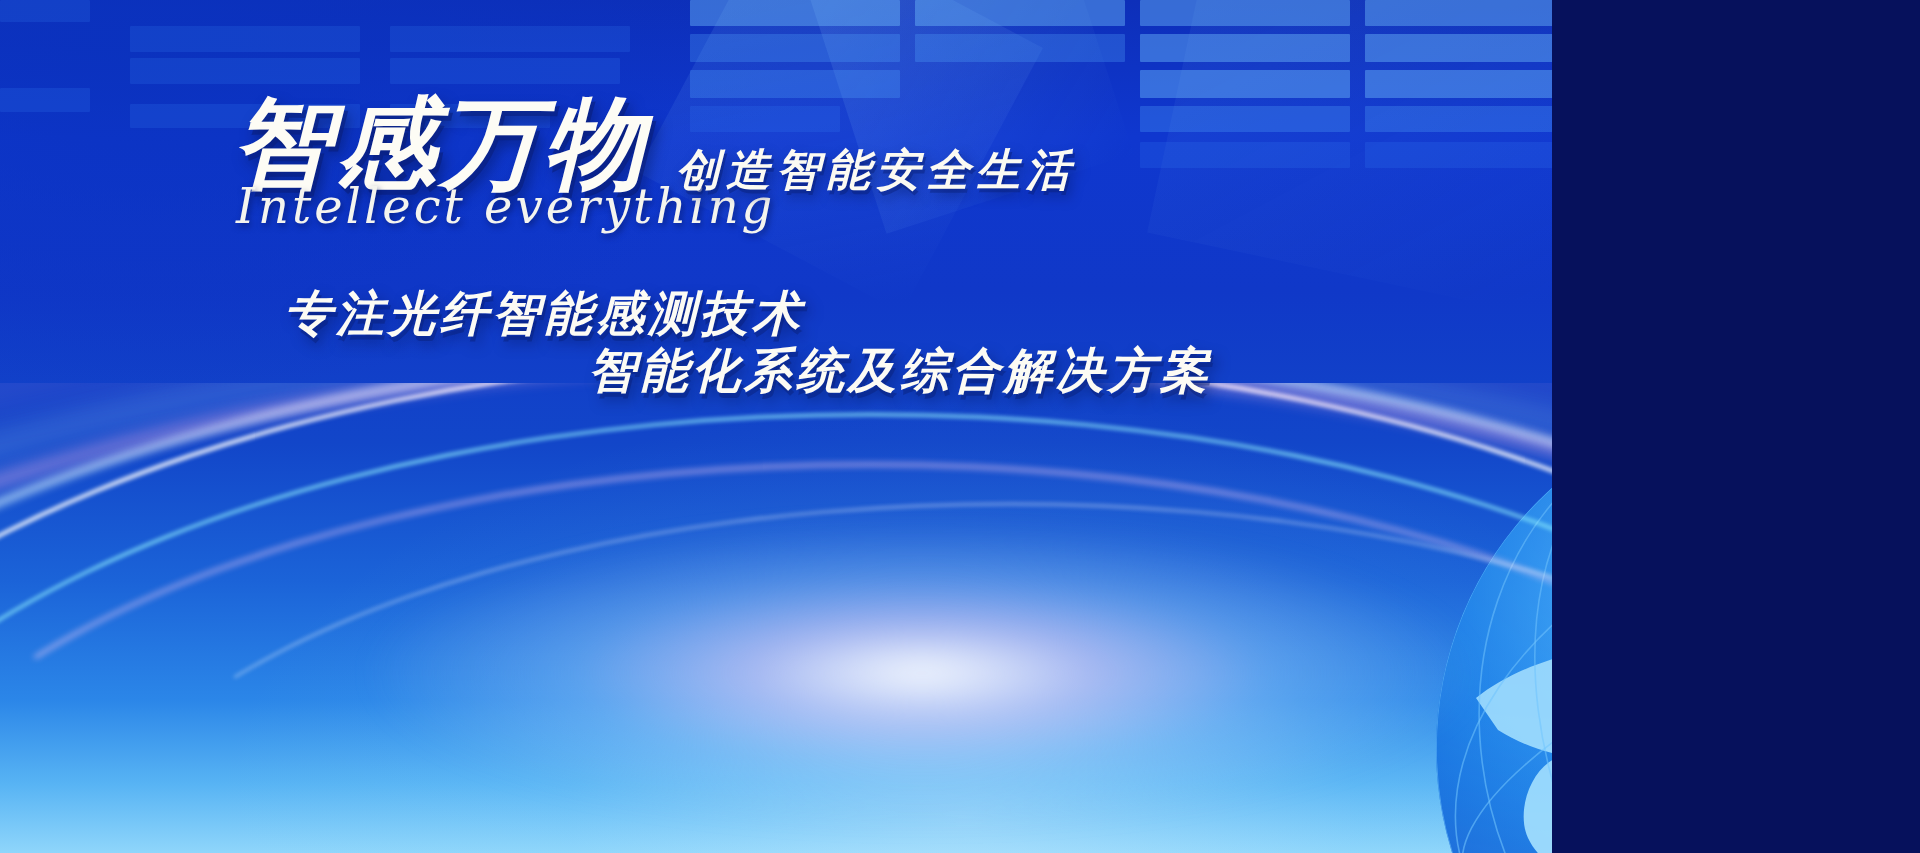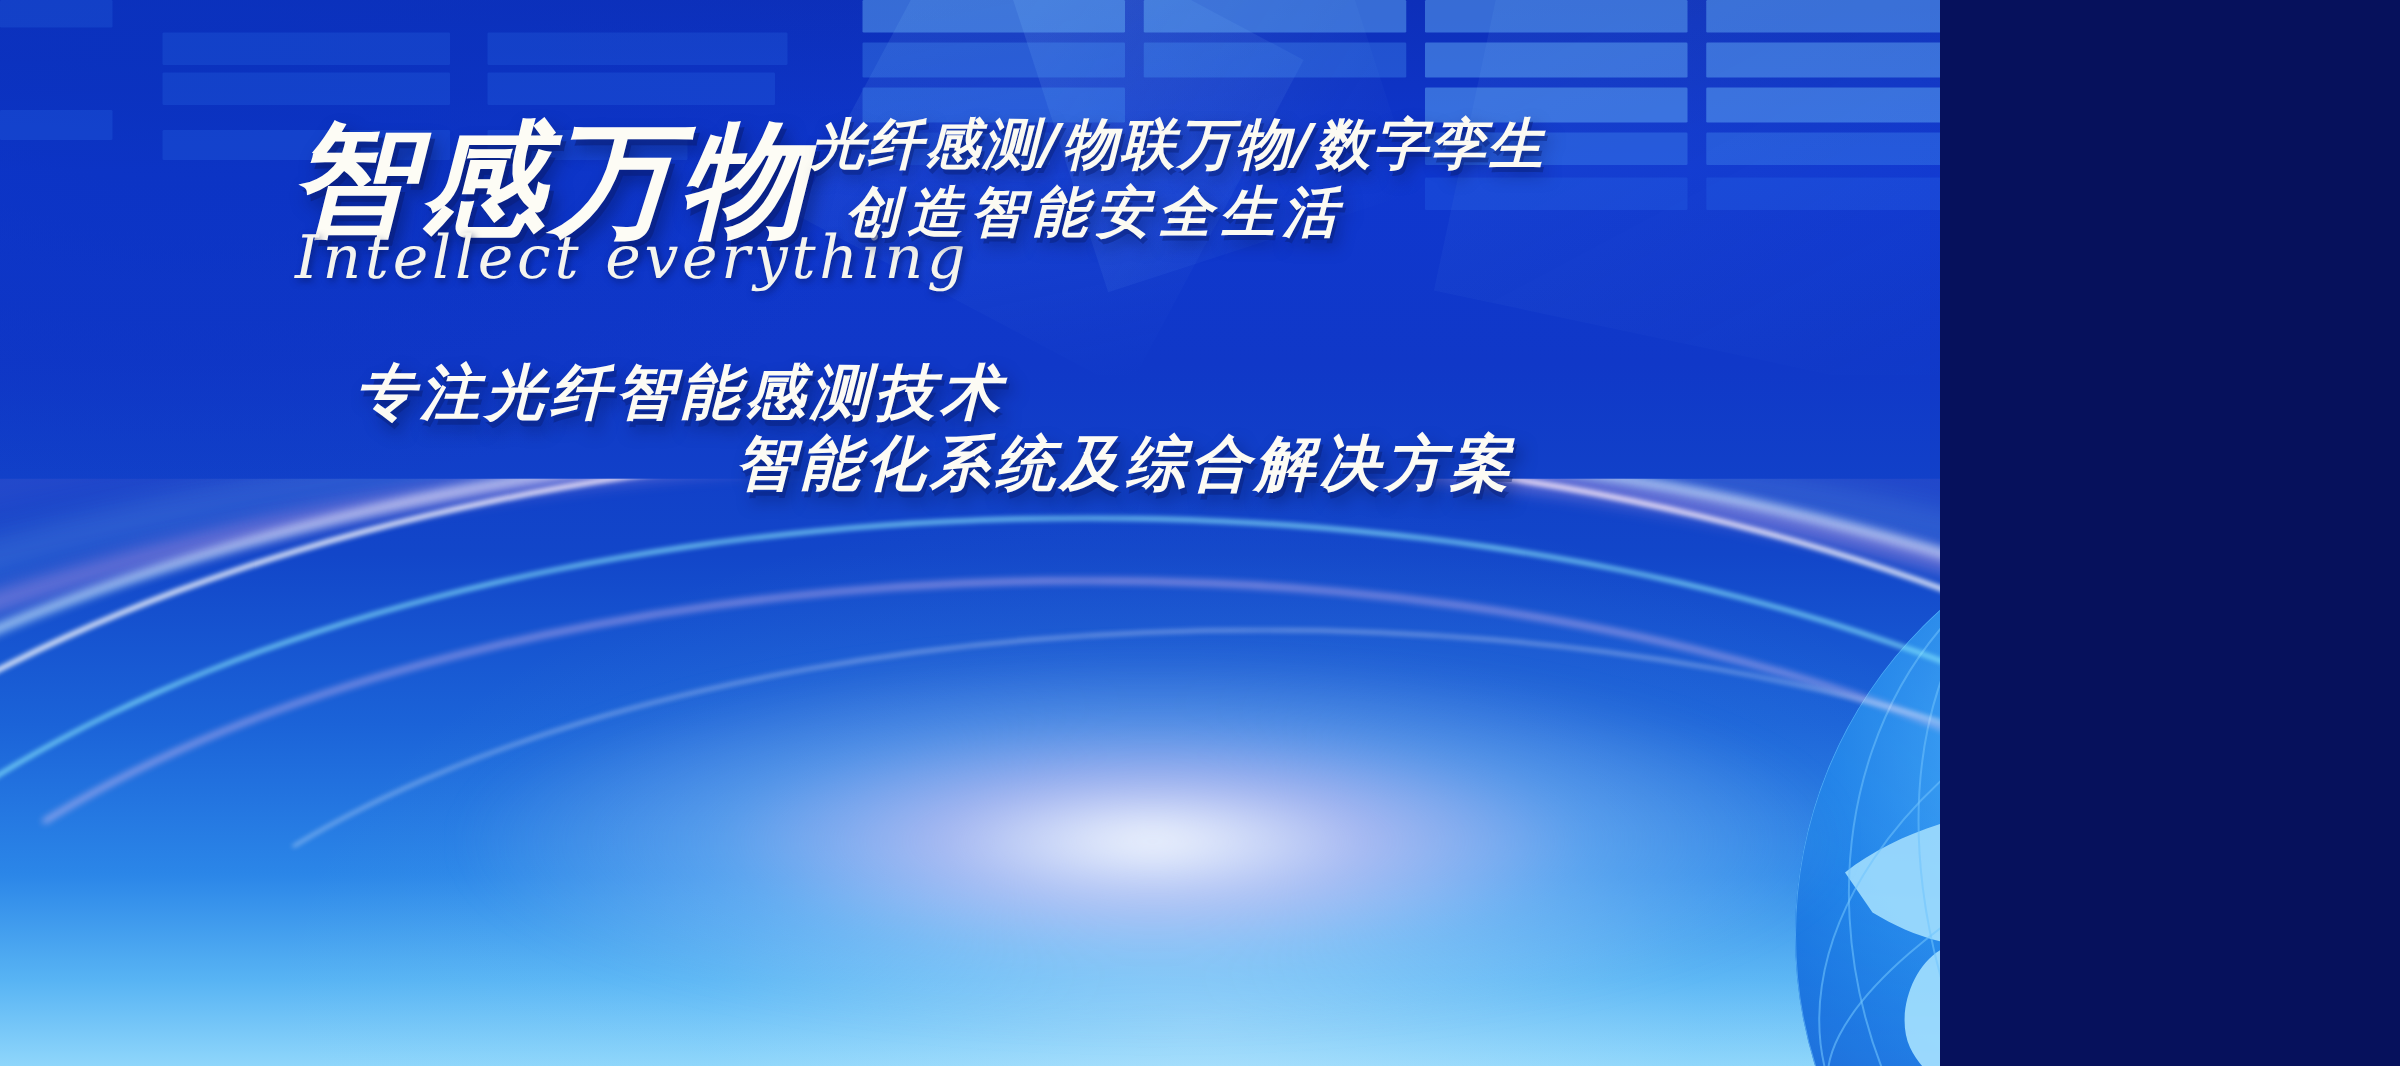--- a/index.html
+++ b/index.html
@@ -228,19 +228,18 @@
     <div class="arc" style="left:-780px;bottom:-960px;width:3200px;height:1480px;border-width:14px;border-top-color:rgba(186,226,255,.38);filter:blur(14px);"></div>
     <div class="arc" style="left:-160px;bottom:-540px;width:2060px;height:930px;border-width:3px;border-top-color:rgba(255,210,245,.75);filter:blur(3px);"></div>
     <div class="arc" style="left:60px;bottom:-470px;width:1900px;height:820px;border-width:2px;border-top-color:rgba(255,255,255,.55);filter:blur(2px);"></div>
     <div class="arc" style="left:-1000px;bottom:-1060px;width:3600px;height:1620px;border-width:20px;border-top-color:rgba(255,170,230,.22);filter:blur(22px);"></div>
 
   </div>
 
   <div class="txt headline">智感万物</div>
   <div class="txt headline-en">Intellect everything</div>
 
-  <div class="txt tagline1">光纤感测/物联万物/数字孪生</div>
   <div class="txt tagline2">创造智能安全生活</div>
 
   <div class="txt lead1">专注光纤智能感测技术</div>
   <div class="txt lead2">智能化系统及综合解决方案</div>
 
 </div>
 
 </body></html>

